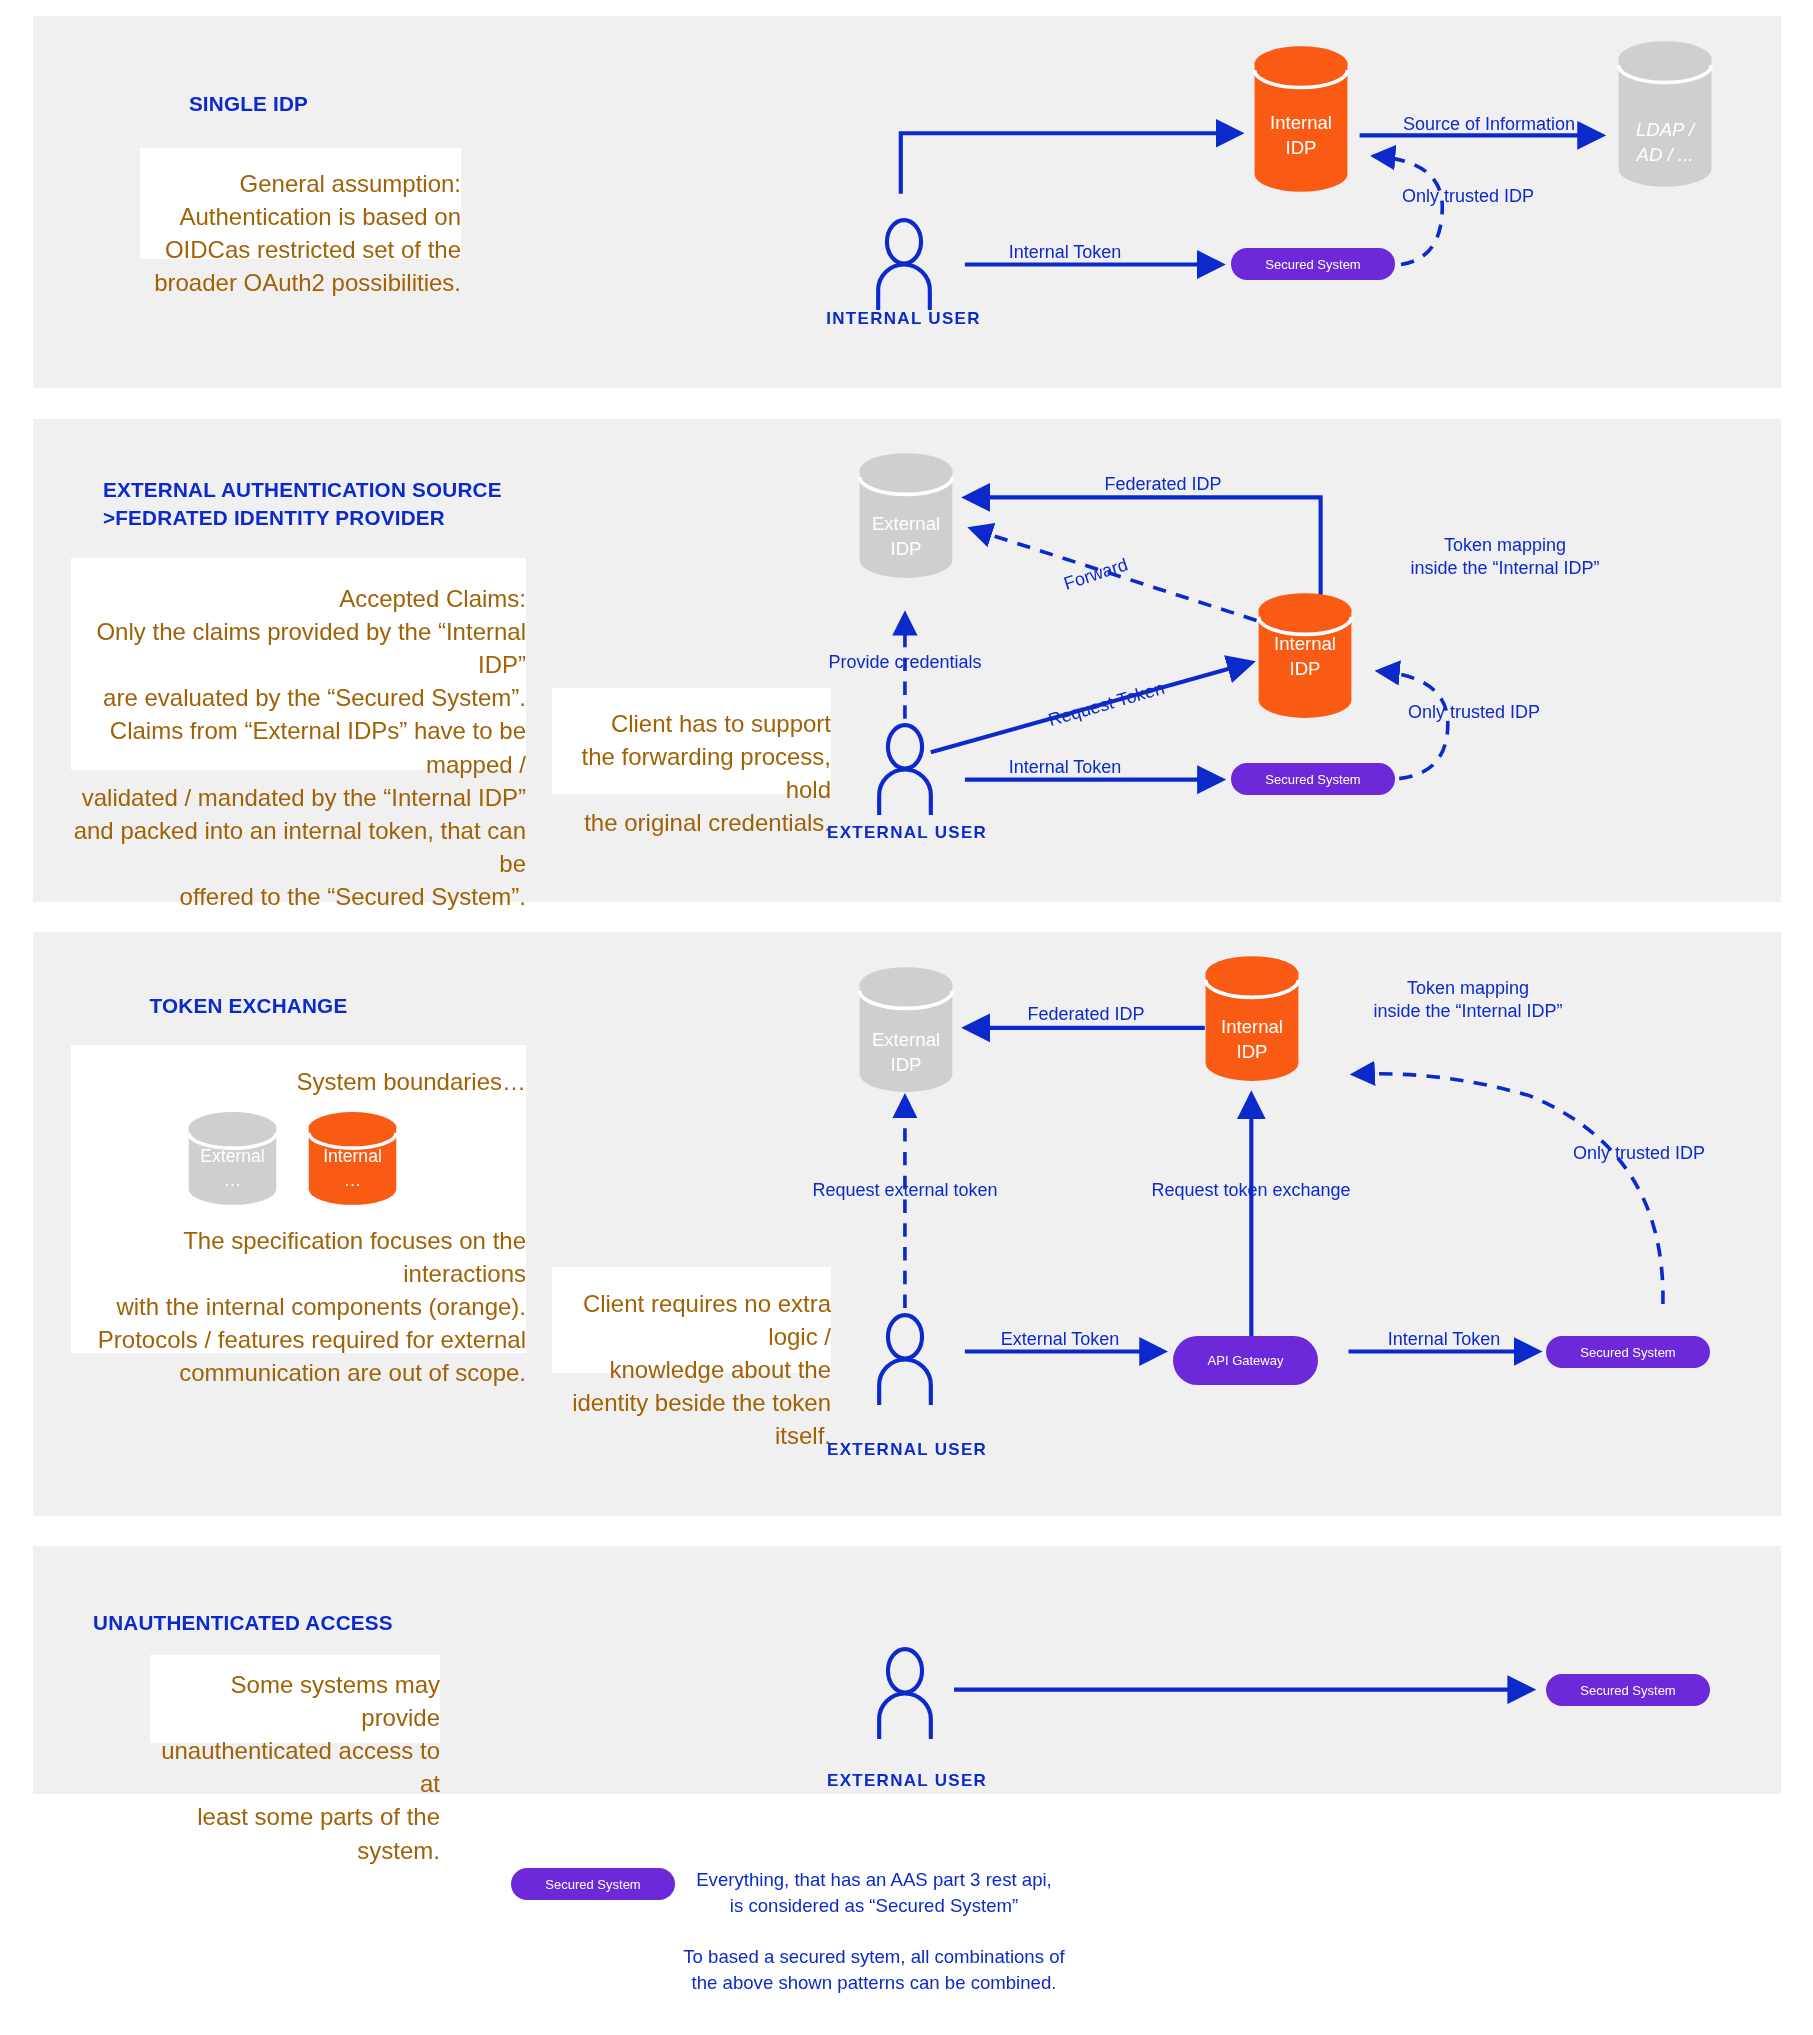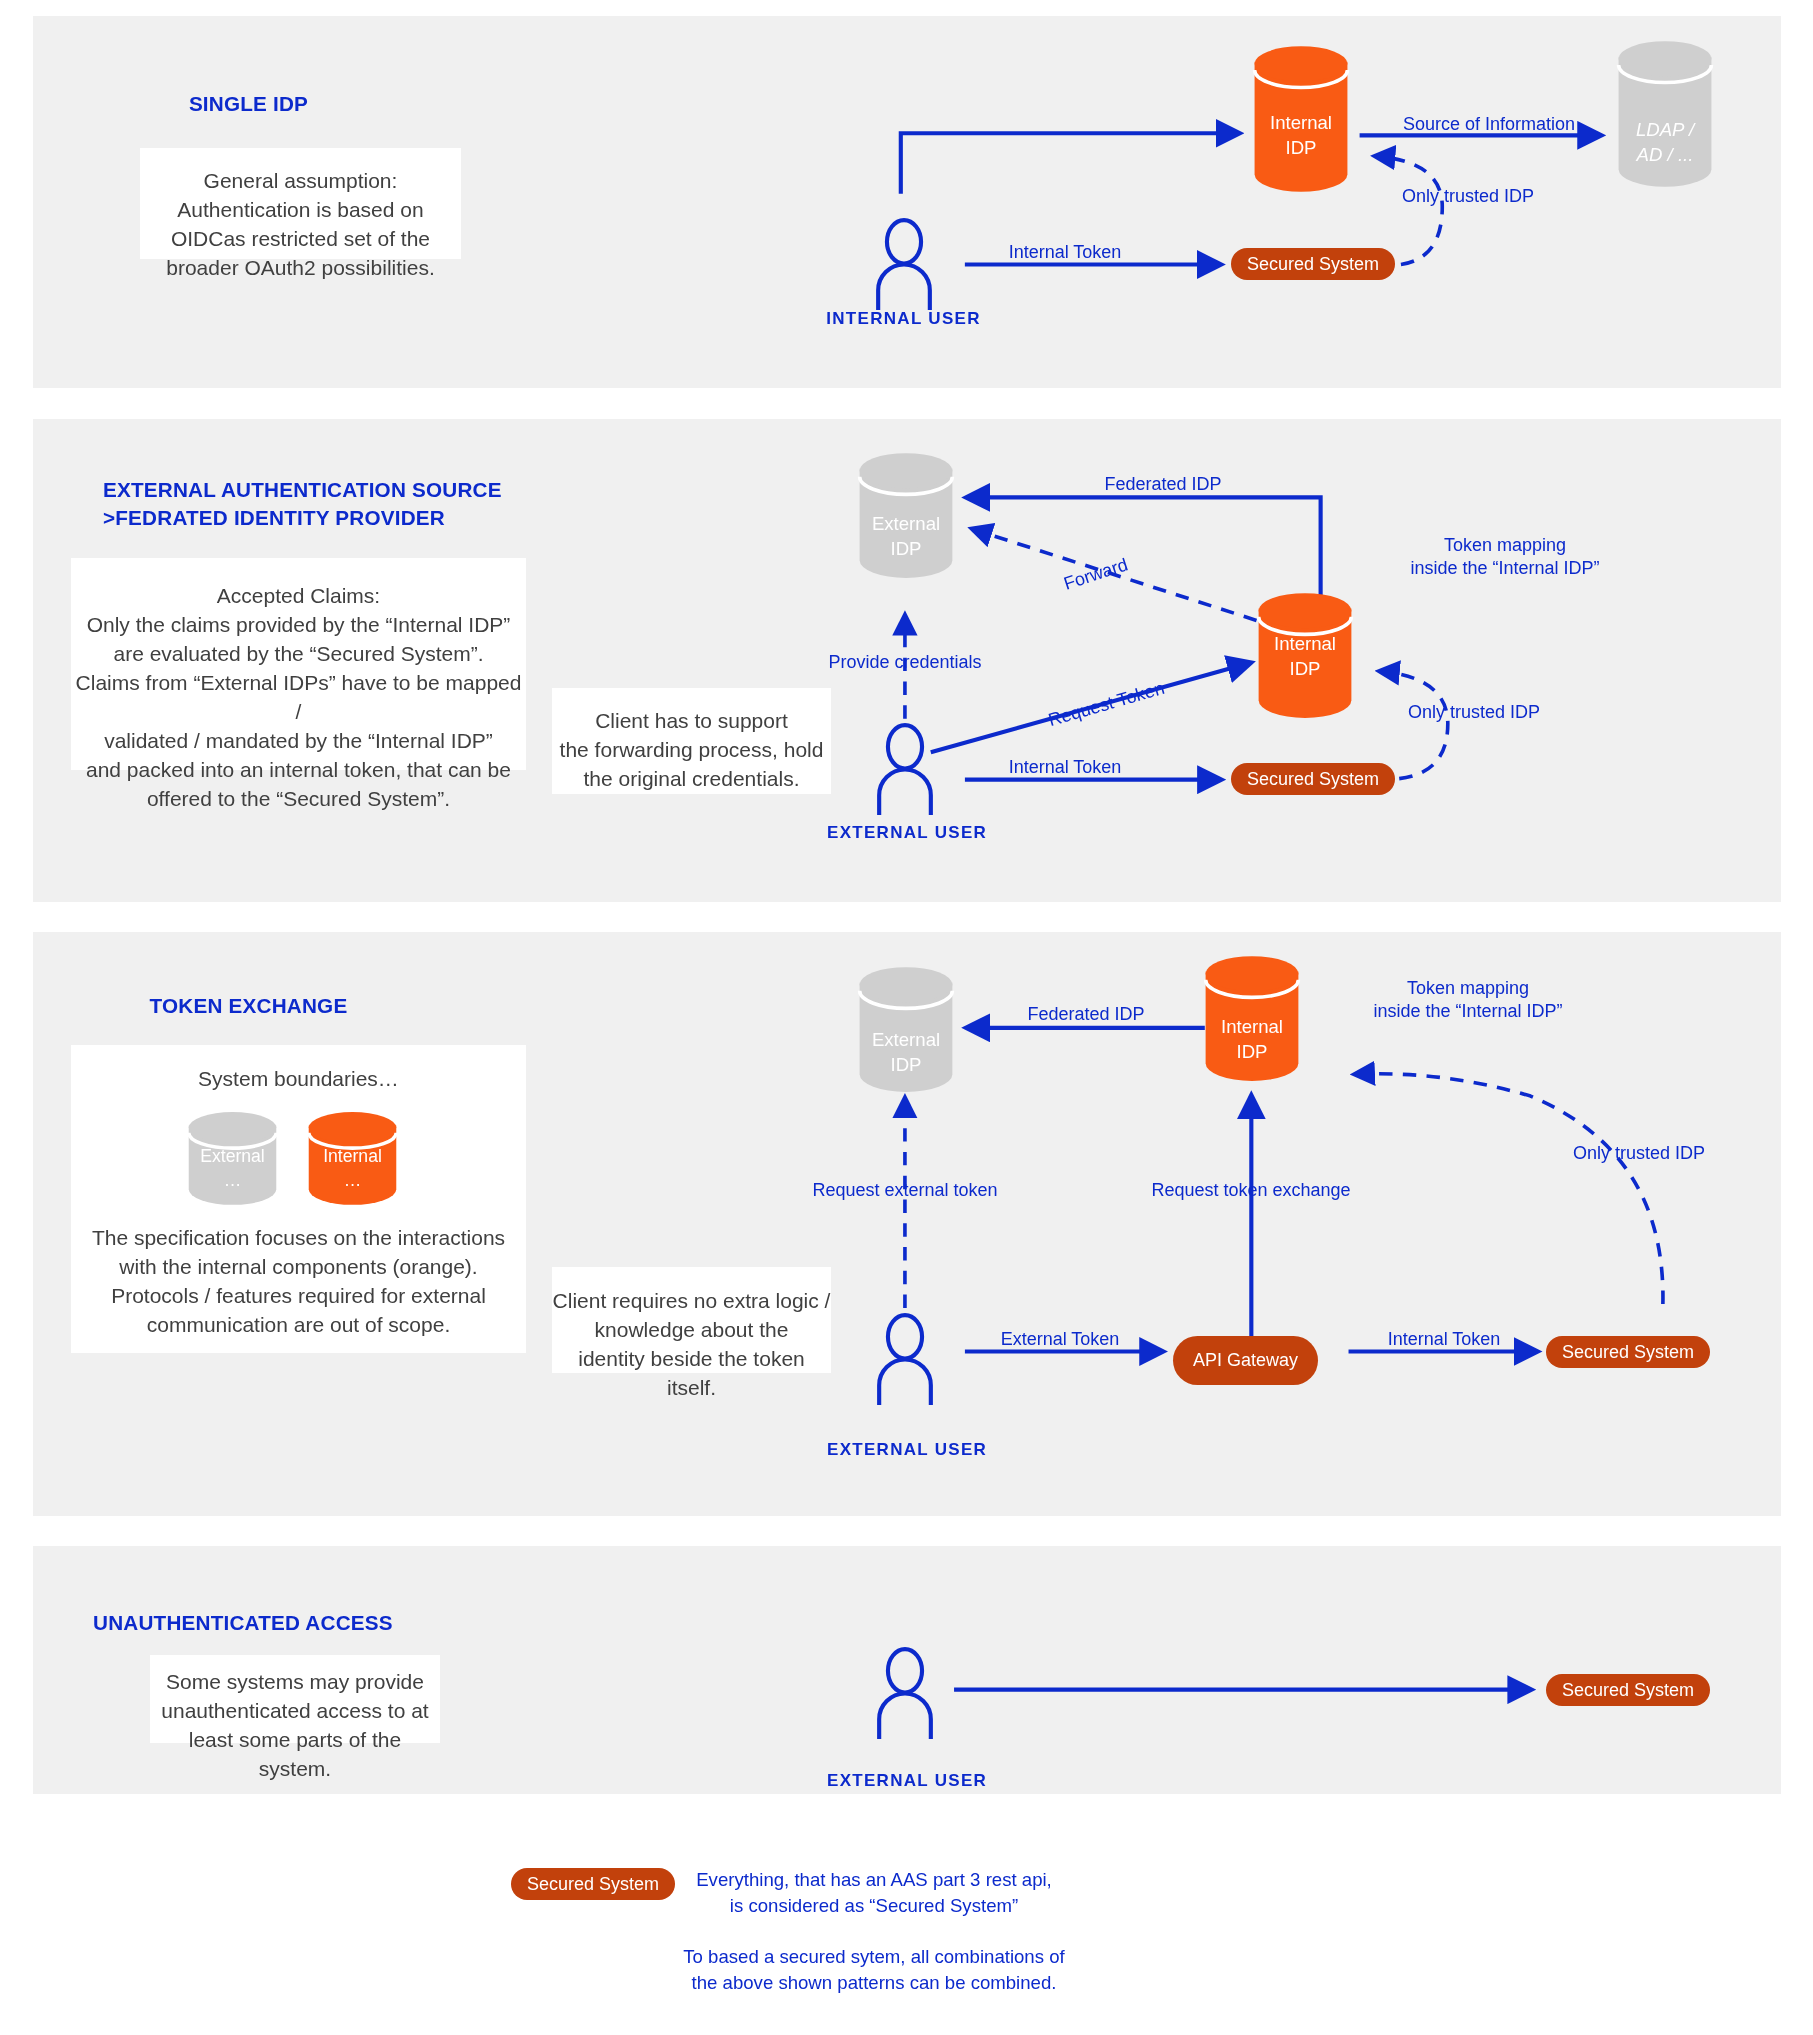--- a/index.html
+++ b/index.html
@@ -3,31 +3,31 @@
 <meta charset="utf-8">
 <style>
   html,body{margin:0;padding:0;background:#ffffff;}
   body{width:1814px;height:2035px;position:relative;
        font-family:"Liberation Sans","DejaVu Sans",sans-serif;
        -webkit-font-smoothing:antialiased;}
   .panel{position:absolute;background:#f0f0f0;}
   .whitebox{position:absolute;background:#ffffff;}
   .sect-title{position:absolute;font-weight:bold;color:#0C2ACC;
               font-size:20.7px;letter-spacing:0.2px;line-height:1.35;text-align:center;}
-  .note{position:absolute;color:#404040;font-size:21px;line-height:1.38;text-align:center;}
+  .note{position:absolute;color:#a16207;font-size:24px;line-height:1.38;text-align:right;}
   .lbl{position:absolute;color:#0C2ACC;font-size:18px;line-height:1.3;text-align:center;white-space:nowrap;}
   .lbl.wrap{white-space:normal;}
   .userlbl{position:absolute;color:#0C2ACC;font-size:17px;font-weight:bold;
            letter-spacing:1.3px;text-align:center;white-space:nowrap;}
   svg{position:absolute;overflow:visible;}
   .cyl-txt{position:absolute;color:#ffffff;text-align:center;font-size:18.6px;
            line-height:1.34;white-space:nowrap;}
-  .pill{position:absolute;background:#c2410c;border-radius:517px;color:#fff;
+  .pill{position:absolute;background:#6d28d9;border-radius:517px;color:#fff;
         display:flex;align-items:center;justify-content:center;
-        font-size:18px;white-space:nowrap;}
+        font-size:13px;white-space:nowrap;}
   .bottomnote{position:absolute;color:#0C2ACC;font-size:18.6px;line-height:1.4;text-align:center;}
 </style>
 </head>
 <body>
 
 <svg width="0" height="0" style="position:absolute;top:0;left:0;">
   <defs>
     <marker id="ar" markerWidth="7" markerHeight="7" refX="5.6" refY="3.5" orient="auto" markerUnits="strokeWidth">
       <path d="M0,0 L7,3.5 L0,7 z" fill="#0C2ACC"></path>
     </marker>

